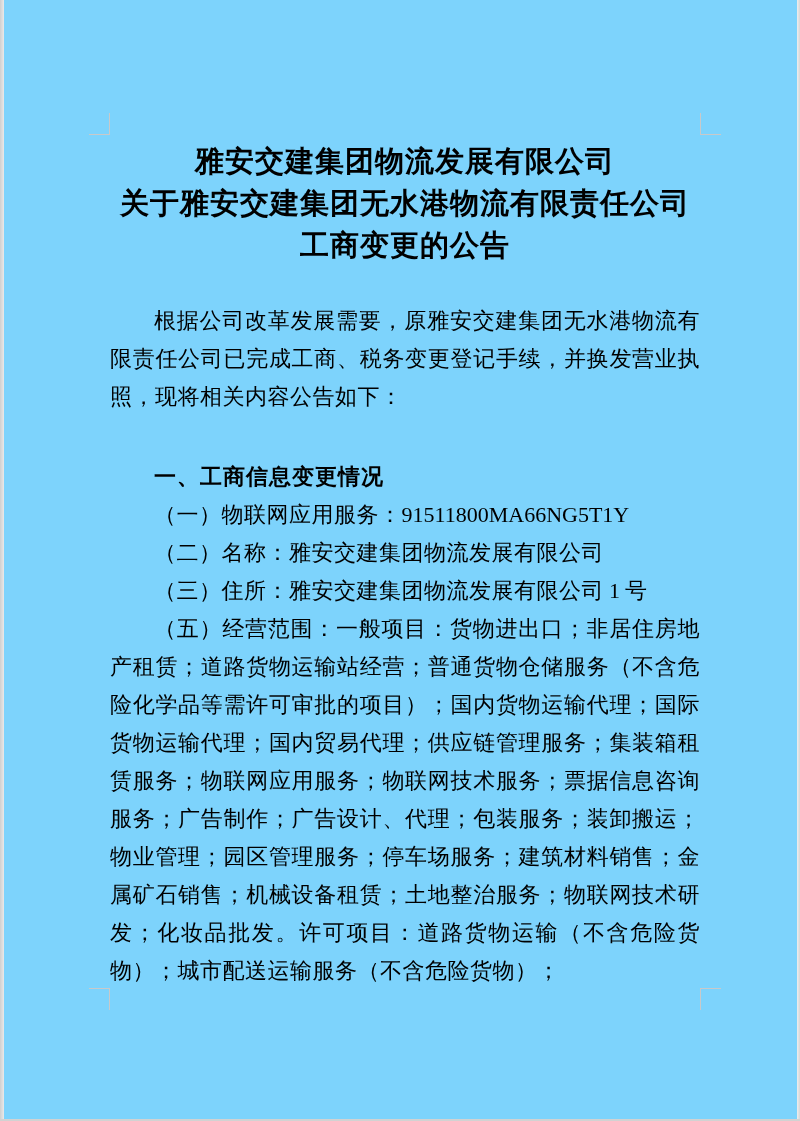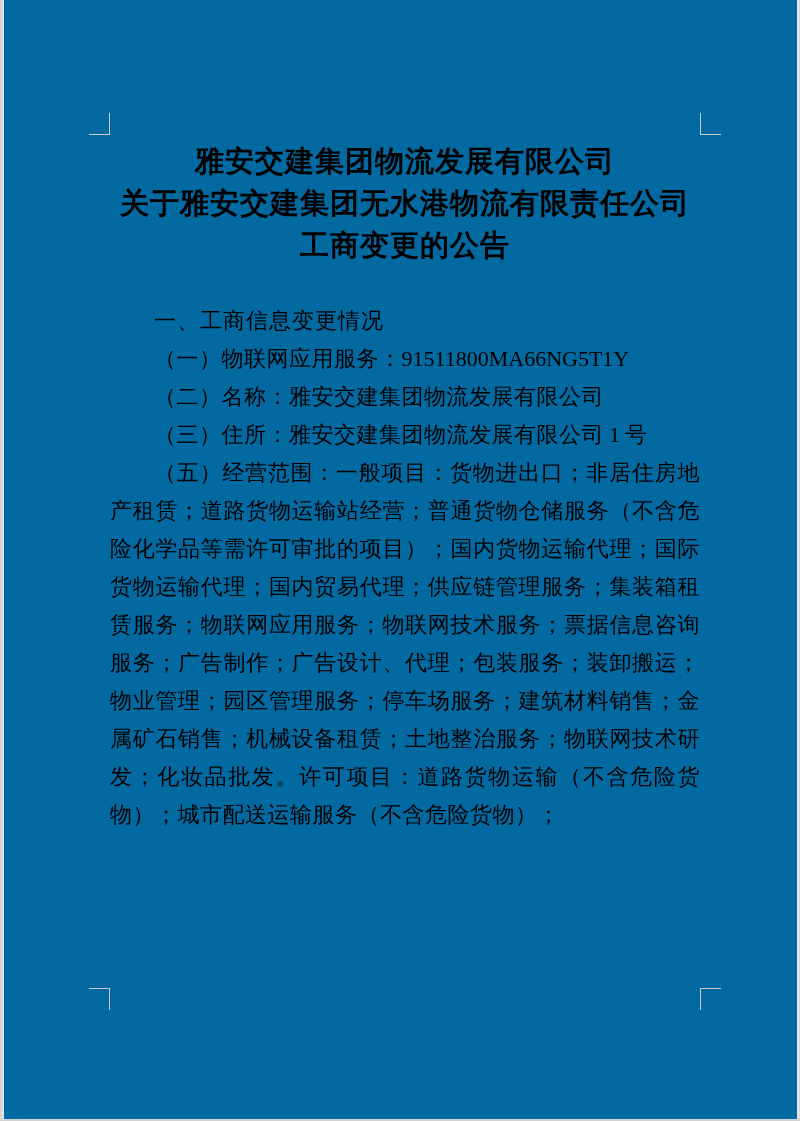--- a/index.html
+++ b/index.html
@@ -6,21 +6,21 @@
   html, body { width: 800px; height: 1121px; }
   body {
     background: #ffffff;
     font-family: "DejaVu Sans", "Liberation Sans", sans-serif;
     position: relative;
     overflow: hidden;
   }
   .page {
     position: absolute;
     inset: 0;
-    background: #0369a1;
+    background: #7dd3fc;
   }
   
   .edge-left {
     position: absolute; left: 0; top: 0; bottom: 0; width: 4px;
     background: linear-gradient(to right, #cfcfcf, #e9e9e9);
   }
   .edge-right {
     position: absolute; right: 0; top: 0; bottom: 0; width: 3px;
     background: linear-gradient(to left, #d6d6d6, #eeeeee);
   }
@@ -52,21 +52,21 @@
   }
   .doc-title .t-line { display: block; display: inline; }
   .doc-title .t-line1 { display: block; }
   .para {
     font-size: 22px;
     line-height: 38px;
     text-align: justify;
     text-indent: 44px;
     letter-spacing: 0.5px;
   }
-  .para.heading { font-weight: 400; letter-spacing: 1px; }
+  .para.heading { font-weight: 700; letter-spacing: 1px; margin-top: 42px; }
   .latin {
     font-family: Liberation Serif, serif;
     letter-spacing: 0;
   }
   .num { margin: 0 5px; }
 </style>
 </head>
 <body>
 
 <div class="page">
@@ -77,20 +77,21 @@
 
   <div class="crop crop-tl"></div>
   <div class="crop crop-tr"></div>
   <div class="crop crop-bl"></div>
   <div class="crop crop-br"></div>
 
   <div class="text-area">
 
     <h1 class="doc-title"><span class="t-line t-line1">雅安交建集团物流发展有限公司</span><span class="t-line">关于雅安交建集团无水港物流有限责任公司工商变更的公告</span></h1>
 
+    <p class="para">根据公司改革发展需要，原雅安交建集团无水港物流有限责任公司已完成工商、税务变更登记手续，并换发营业执照，现将相关内容公告如下：</p>
 
     <p class="para heading">一、工商信息变更情况</p>
 
     <p class="para"><span>（一）物联网应用服务：</span><span class="latin">91511800MA66NG5T1Y</span></p>
 
     <p class="para">（二）名称：雅安交建集团物流发展有限公司</p>
 
     <p class="para"><span>（三）住所：雅安交建集团物流发展有限公司</span><span class="latin num">1</span><span>号</span></p>
 
 

